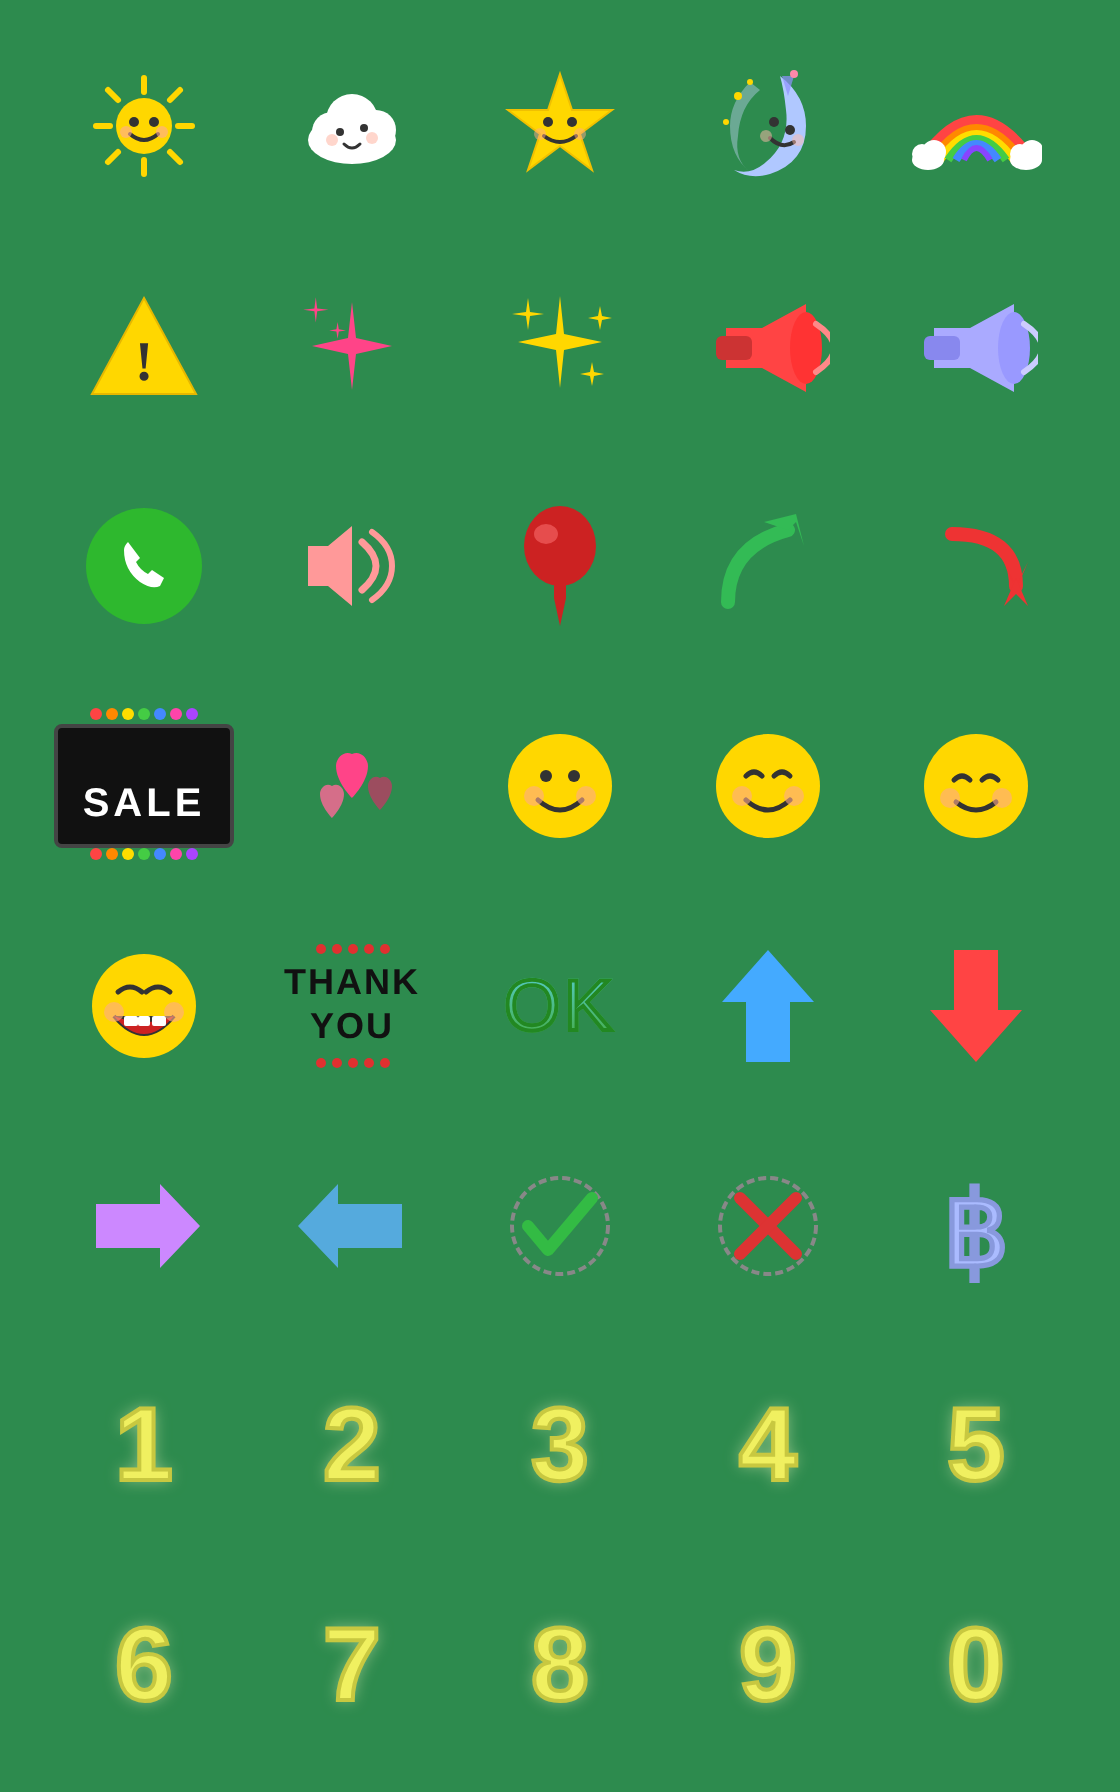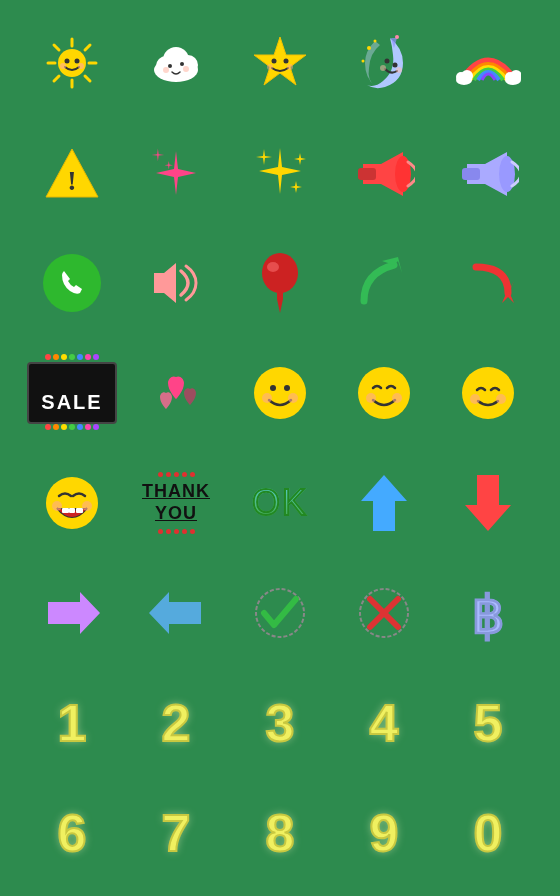--- a/index.html
+++ b/index.html
@@ -41,21 +41,20 @@
       justify-content: center;
     }
     .thank-you-text {
       font-size: 18px;
       font-weight: 900;
       color: #111;
       font-family: Arial Black, Arial, sans-serif;
       text-align: center;
       line-height: 1.2;
       letter-spacing: 1px;
-      text-decoration: underline;
     }
     .thank-you-dots {
       display: flex;
       gap: 3px;
       margin-top: 4px;
     }
     .thank-you-dot {
       width: 5px;
       height: 5px;
       border-radius: 50%;

